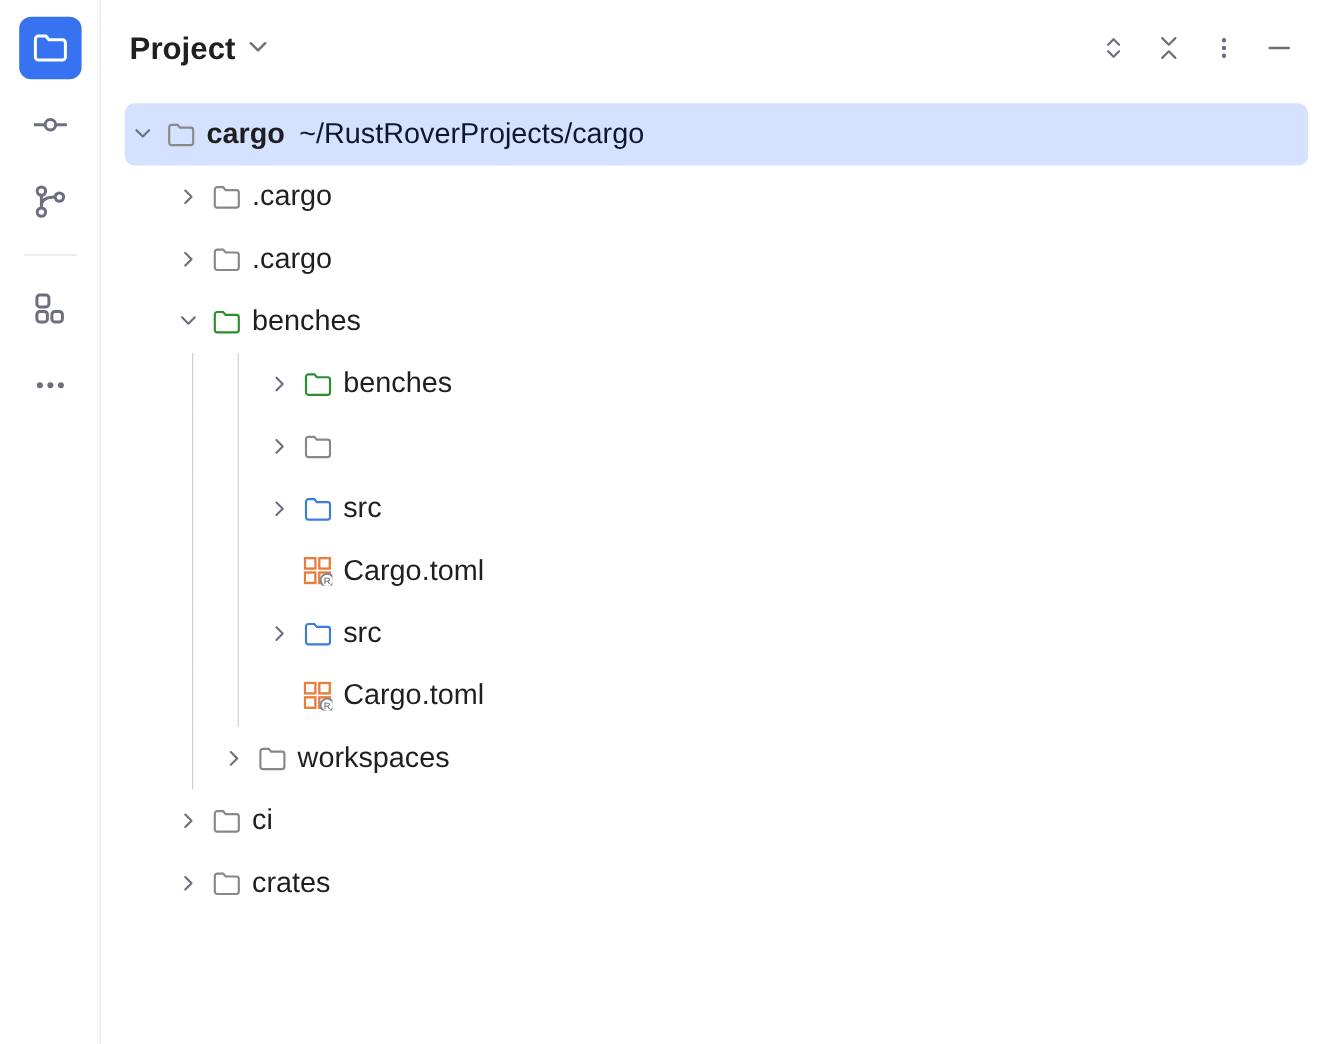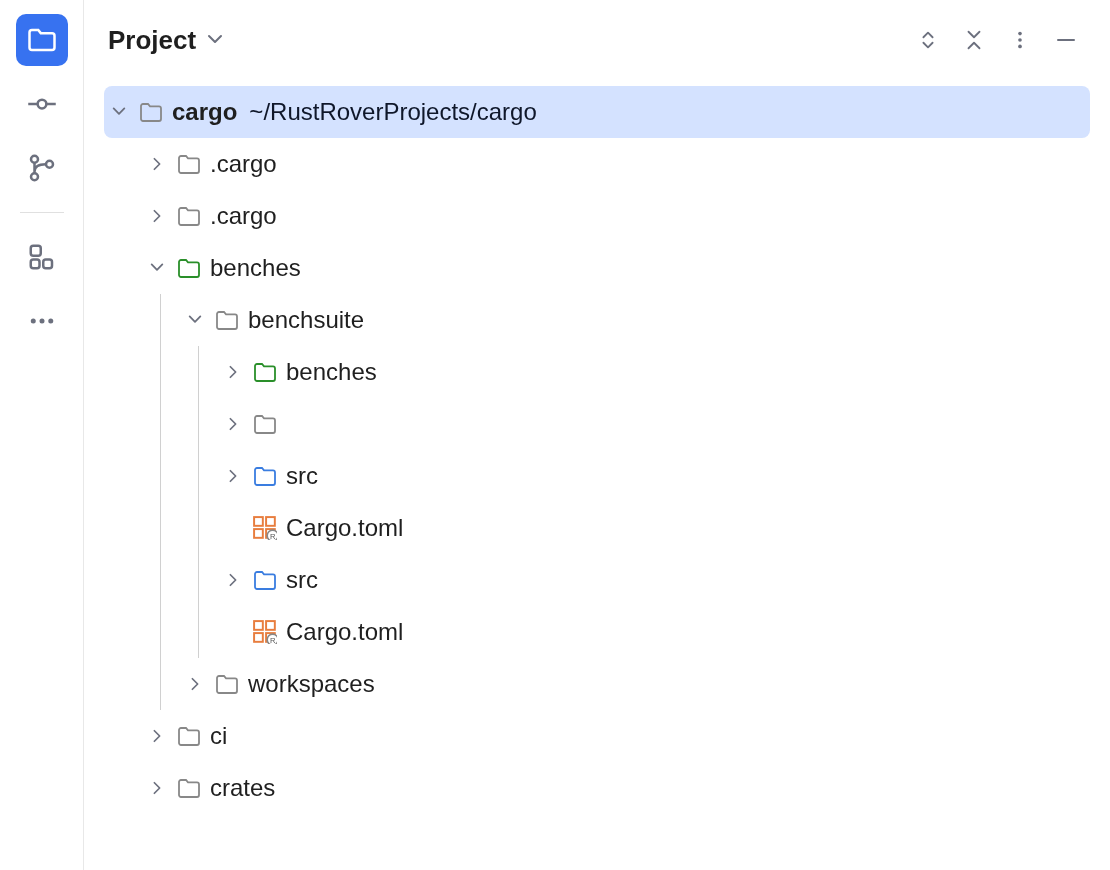--- a/index.html
+++ b/index.html
@@ -283,35 +283,20 @@
           </svg>
         </span>
       <span class="node-icon">
           <svg width="26" height="22" viewBox="0 0 24 22" color="#2a8f2a">
             <use href="#i-folder-closed"></use>
           </svg>
         </span>
       <span class="label">benches</span>
     </div>
 
-    <div class="tree-row">
-      <span class="row-indent"></span>
-        <span class="row-indent line"></span>
-      <span class="expand">
-          <svg width="16" height="16" viewBox="0 0 18 18">
-            <use href="#i-chev-down"></use>
-          </svg>
-        </span>
-      <span class="node-icon">
-          <svg width="26" height="22" viewBox="0 0 24 22" color="#888">
-            <use href="#i-folder-closed"></use>
-          </svg>
-        </span>
-      <span class="label">benchsuite</span>
-    </div>
 
     <div class="tree-row">
       <span class="row-indent"></span>
         <span class="row-indent line"></span>
         <span class="row-indent line"></span>
       <span class="expand">
           <svg width="14" height="16" viewBox="0 0 16 18">
             <use href="#i-chev-right"></use>
           </svg>
         </span>

